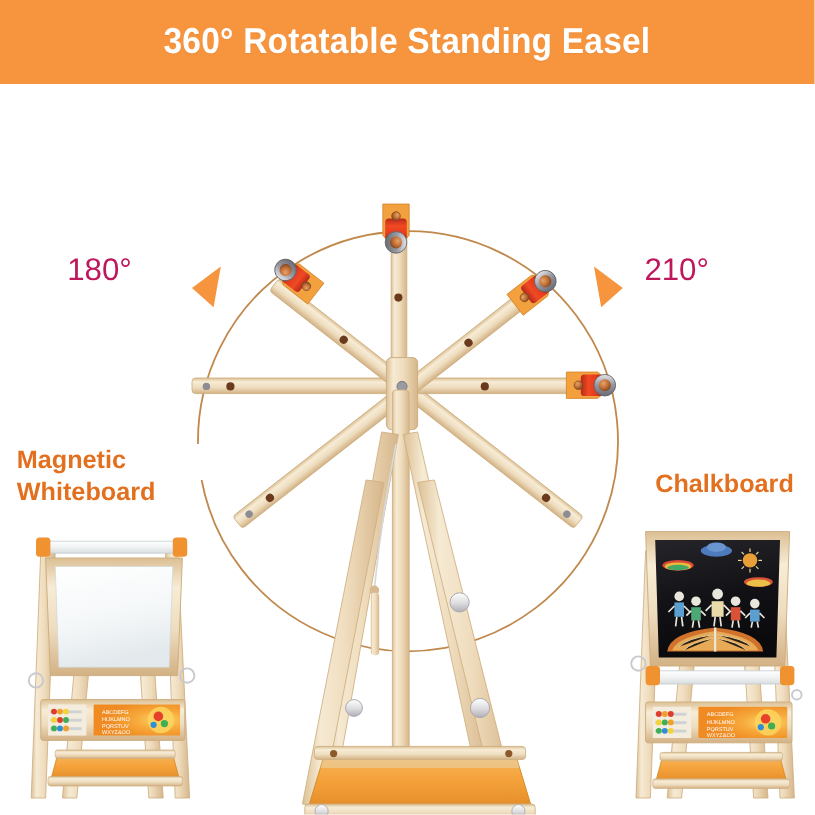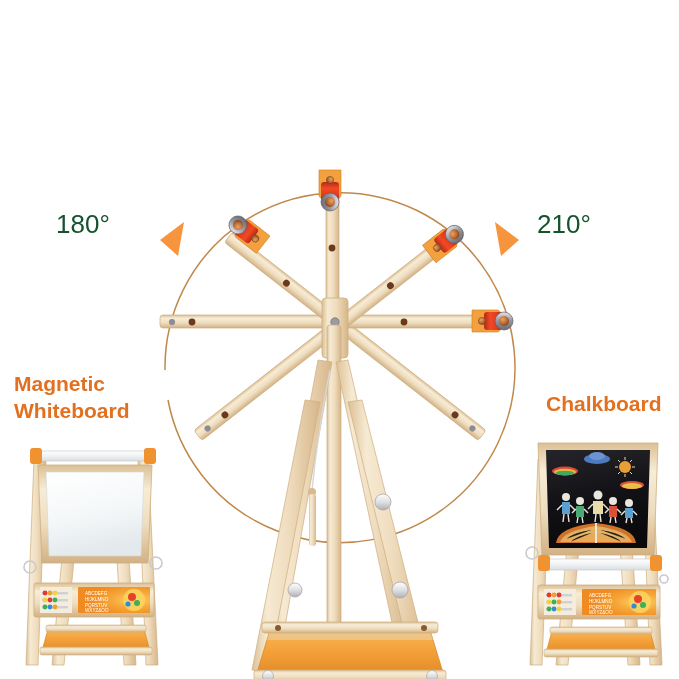--- a/index.html
+++ b/index.html
@@ -29,21 +29,21 @@
     font-family:"Liberation Sans", sans-serif;
   }
 
   
   .hero{position:absolute;left:0;top:70px;width:679px;height:609px;}
   .hero svg{position:absolute;left:0;top:0;}
 
   
   .deg{
     position:absolute;
-    color:#14532d;
+    color:#be185d;
     font-size:26px;
     font-weight:400;
     font-family:"Liberation Sans", sans-serif;
     white-space:nowrap;
   }
   .deg-left{left:56px;top:209px;}
   .deg-right{left:537px;top:209px;}
 
   
   .cap{
@@ -56,20 +56,23 @@
     white-space:pre-line;
   }
   .cap-left{left:14px;top:370px;text-align:left;}
   .cap-right{left:546px;top:390px;text-align:left;}
 </style>
 </head>
 <body>
 
 <div class="page">
 
+  <div class="banner">
+    <div class="banner-title">360° Rotatable Standing Easel</div>
+  </div>
 
   <div class="hero">
     <svg width="679" height="609" viewBox="0 0 679 609" xmlns="http://www.w3.org/2000/svg">
       <defs>
         <linearGradient id="woodV" x1="0" y1="0" x2="1" y2="0">
           <stop offset="0%" stop-color="#dcc094"></stop>
           <stop offset="22%" stop-color="#f6ead3"></stop>
           <stop offset="55%" stop-color="#efdcbd"></stop>
           <stop offset="100%" stop-color="#d6b68a"></stop>
         </linearGradient>

